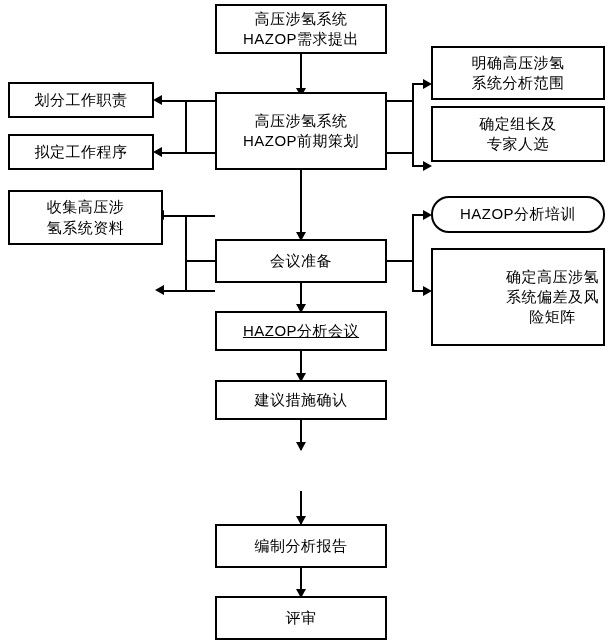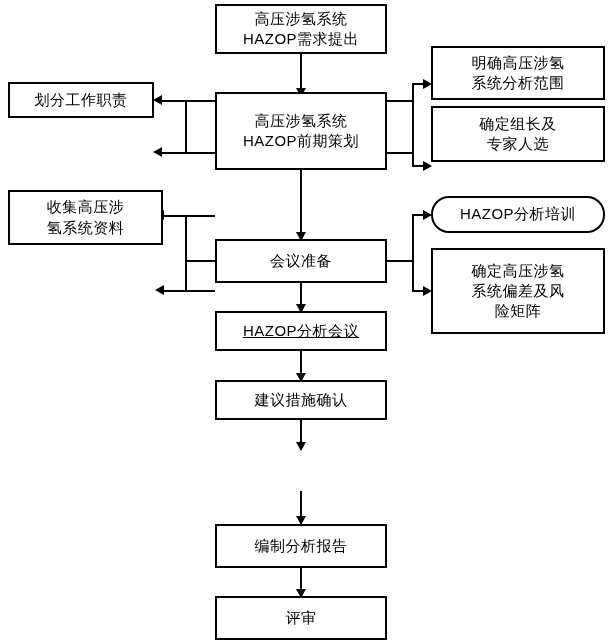--- a/index.html
+++ b/index.html
@@ -133,20 +133,23 @@
 
   <div class="node" style="left:215px; top:92px; width:172px; height:78px;">
     <span>高压涉氢系统
 HAZOP前期策划</span>
   </div>
 
   <div class="node" style="left:8px; top:82px; width:146px; height:36px;">
     <span>划分工作职责</span>
   </div>
 
+  <div class="node" style="left:8px; top:134px; width:146px; height:36px;">
+    <span>拟定工作程序</span>
+  </div>
 
   <div class="node" style="left:431px; top:46px; width:174px; height:54px;">
     <span>明确高压涉氢
 系统分析范围</span>
   </div>
 
   <div class="node" style="left:431px; top:106px; width:174px; height:56px;">
     <span>确定组长及
 专家人选</span>
   </div>
@@ -158,21 +161,21 @@
   <div class="node" style="left:8px; top:190px; width:155px; height:55px;">
     <span>收集高压涉
 氢系统资料</span>
   </div>
 
 
   <div class="node" style="left:431px; top:196px; width:174px; height:37px;border-radius:18px;">
     <span>HAZOP分析培训</span>
   </div>
 
-  <div class="node" style="left:431px; top:248px; width:174px; height:86px;">
+  <div class="node" style="left:431px; top:248px; width:174px; height:98px;justify-content:flex-end;">
     <span>确定高压涉氢
 系统偏差及风
 险矩阵</span>
   </div>
 
   <div class="node" style="left:215px; top:311px; width:172px; height:40px;text-decoration:underline;">
     <span>HAZOP分析会议</span>
   </div>
 
   <div class="node" style="left:215px; top:380px; width:172px; height:40px;">

